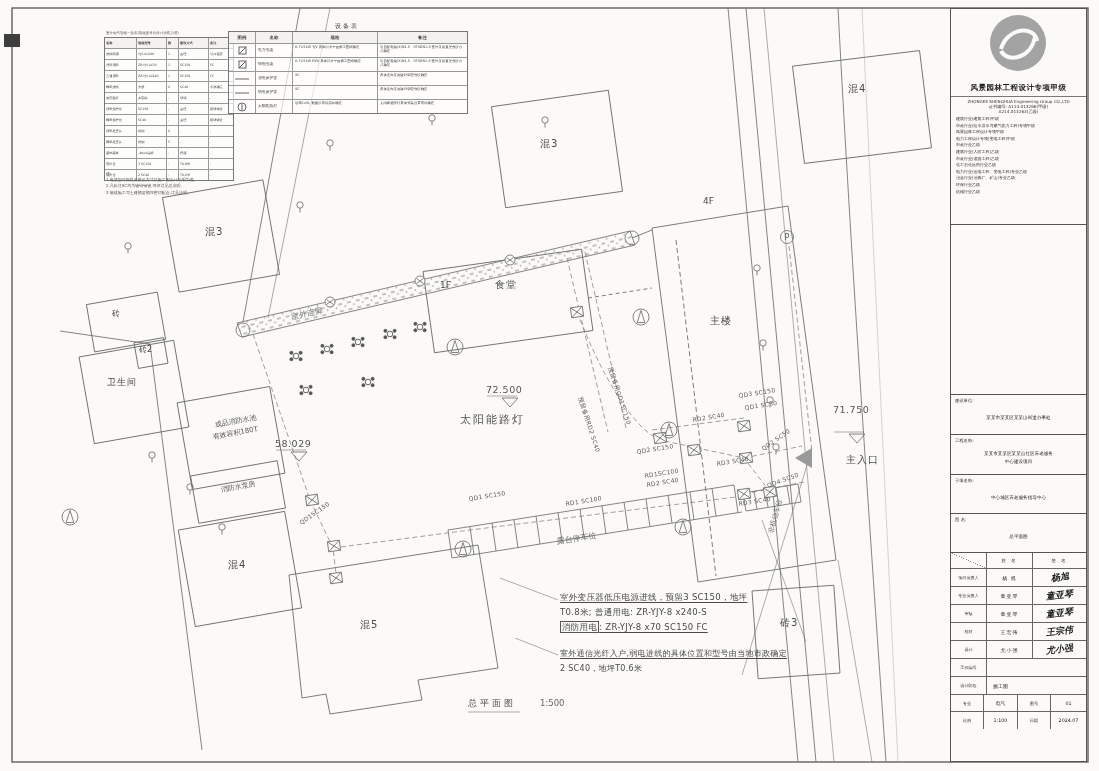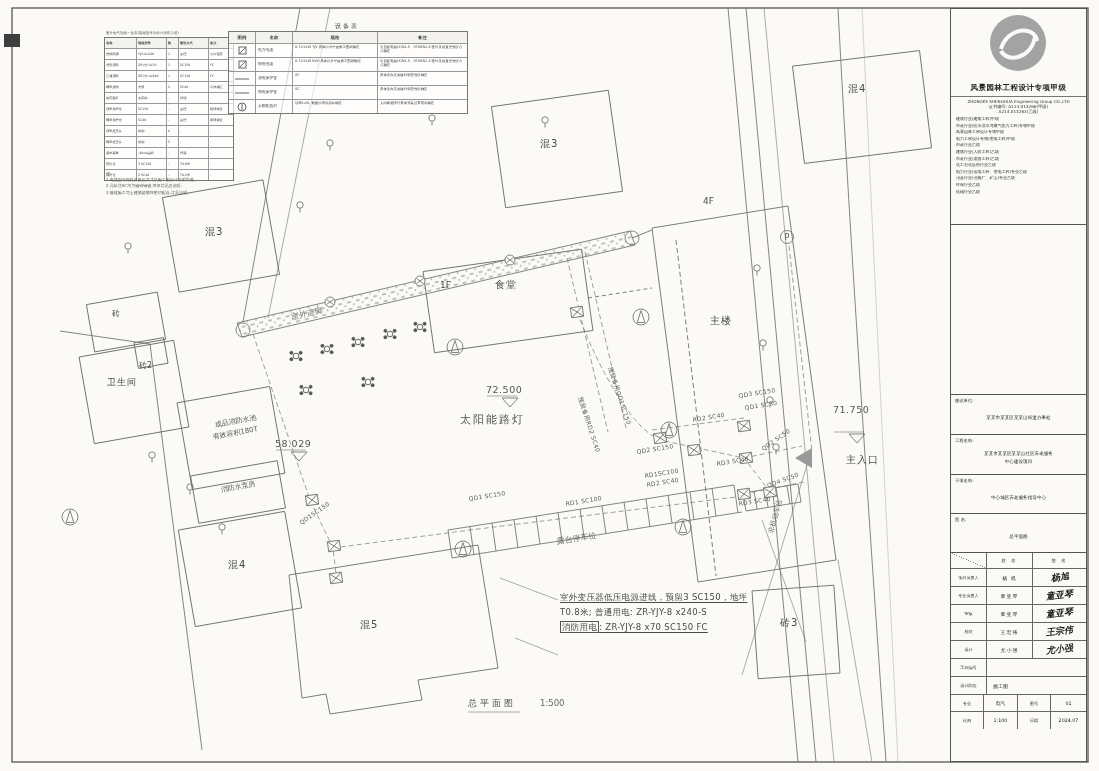--- a/index.html
+++ b/index.html
@@ -236,21 +236,21 @@
   <g transform="translate(787 237)">
     <circle r="6.5"></circle>
     <text x="0" y="3" text-anchor="middle" font-size="8" fill="#555" stroke="none">P</text>
   </g>
 </svg>
 
 <div class="lbl bl" style="left:848px;top:82px">混4</div>
 <div class="lbl bl" style="left:540px;top:137px">混3</div>
 <div class="lbl bl" style="left:205px;top:225px">混3</div>
 <div class="lbl bls" style="left:112px;top:308px">砖</div>
-<div class="lbl bls" style="left:139px;top:360px">砖2</div>
+<div class="lbl bls" style="left:139px;top:344px">砖2</div>
 <div class="lbl bl" style="left:107px;top:376px;font-size:9px">卫生间</div>
 <div class="lbl blt" style="left:214px;top:420px;transform:rotate(-10deg)">成品消防水池</div>
 <div class="lbl blt" style="left:212px;top:432px;transform:rotate(-10deg)">有效容积180T</div>
 <div class="lbl blt" style="left:220px;top:485px;transform:rotate(-10deg)">消防水泵房</div>
 <div class="lbl bl" style="left:228px;top:558px">混4</div>
 <div class="lbl bl" style="left:360px;top:618px">混5</div>
 <div class="lbl bl" style="left:780px;top:616px">砖3</div>
 <div class="lbl bl" style="left:495px;top:278px">食堂</div>
 <div class="lbl bls" style="left:440px;top:280px;font-size:9px">1F</div>
 <div class="lbl bl" style="left:710px;top:314px">主楼</div>
@@ -279,20 +279,24 @@
 <div class="lbl cl" style="left:738px;top:392px;transform:rotate(-9deg)">QD3 SC150</div>
 <div class="lbl cl" style="left:744px;top:404px;transform:rotate(-9deg)">QD1 SC50</div>
 <div class="lbl cl" style="left:766px;top:482px;transform:rotate(-20deg)">QD4 SC50</div>
 <div class="lbl cl" style="left:614px;top:366px;transform:rotate(72deg)">预留备用QD1SC150</div>
 <div class="lbl cl" style="left:584px;top:396px;transform:rotate(72deg)">预留备用RD2 SC40</div>
 
 <div class="lbl note" style="left:560px;top:590px">
   <div><u>室外变压器低压电源进线，预留3 SC150，地坪</u></div>
   <div>T0.8米; 普通用电: ZR-YJY-8 x240-S</div>
   <div><span class="fbox">消防用电</span><u>: ZR-YJY-8 x70  SC150  FC</u></div>
+</div>
+<div class="lbl note" style="left:560px;top:646px;font-size:8px">
+  <div><u>室外通信光纤入户,弱电进线的具体位置和型号由当地市政确定</u></div>
+  <div>2 SC40，地坪T0.6米</div>
 </div>
 
 <div class="lbl foot" style="left:468px;top:697px">总平面图</div>
 <div class="lbl" style="left:540px;top:698px;font-size:8.5px;color:#666">1:500</div>
 
 <div class="cap" style="left:106px;top:31px">室外电气管线一览表(规格型号以设计说明为准)</div>
 <div class="spec">
   <div class="hr">
     <span class="sc0">名称</span>
         <span class="sc1">规格型号</span>

